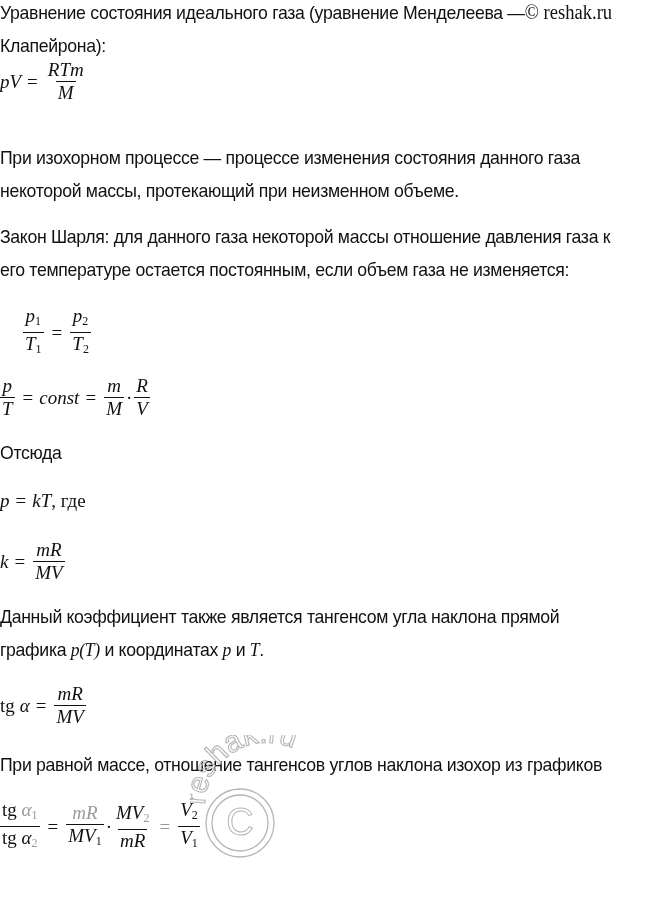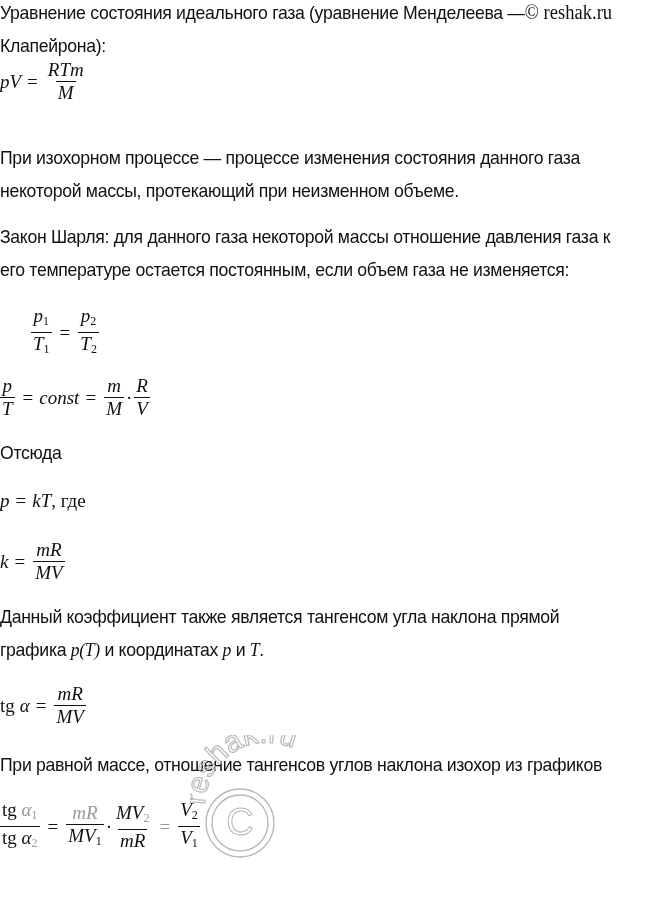--- a/index.html
+++ b/index.html
@@ -58,21 +58,21 @@
   </span>
 </div>
 
 <div class="line" style="top:147px;">При изохорном процессе — процессе изменения состояния данного газа</div>
 <div class="line" style="top:180px;">некоторой массы, протекающий при неизменном объеме.</div>
 
 <div class="line" style="top:226px;">Закон Шарля: для данного газа некоторой массы отношение давления газа к</div>
 <div class="line" style="top:259px;">его температуре остается постоянным, если объем газа не изменяется:</div>
 
 <div class="math i" style="top:306px;">
-  <span class="frac" style="margin-left:16px;padding-left:15px;">
+  <span class="frac" style="margin-left:8px;padding-left:15px;">
     <span class="num"><span>p</span><sub>1</sub></span>
     <span class="den"><span>T</span><sub>1</sub></span>
   </span>
   <span class="op">=</span>
   <span class="frac">
     <span class="num"><span>p</span><sub>2</sub></span>
     <span class="den"><span>T</span><sub>2</sub></span>
   </span>
 </div>
 

